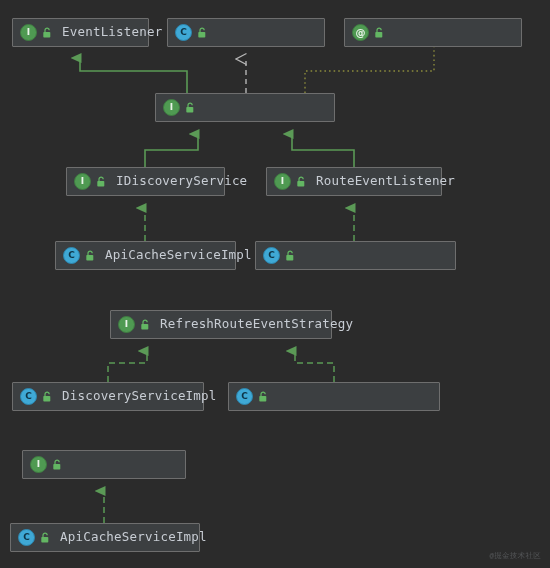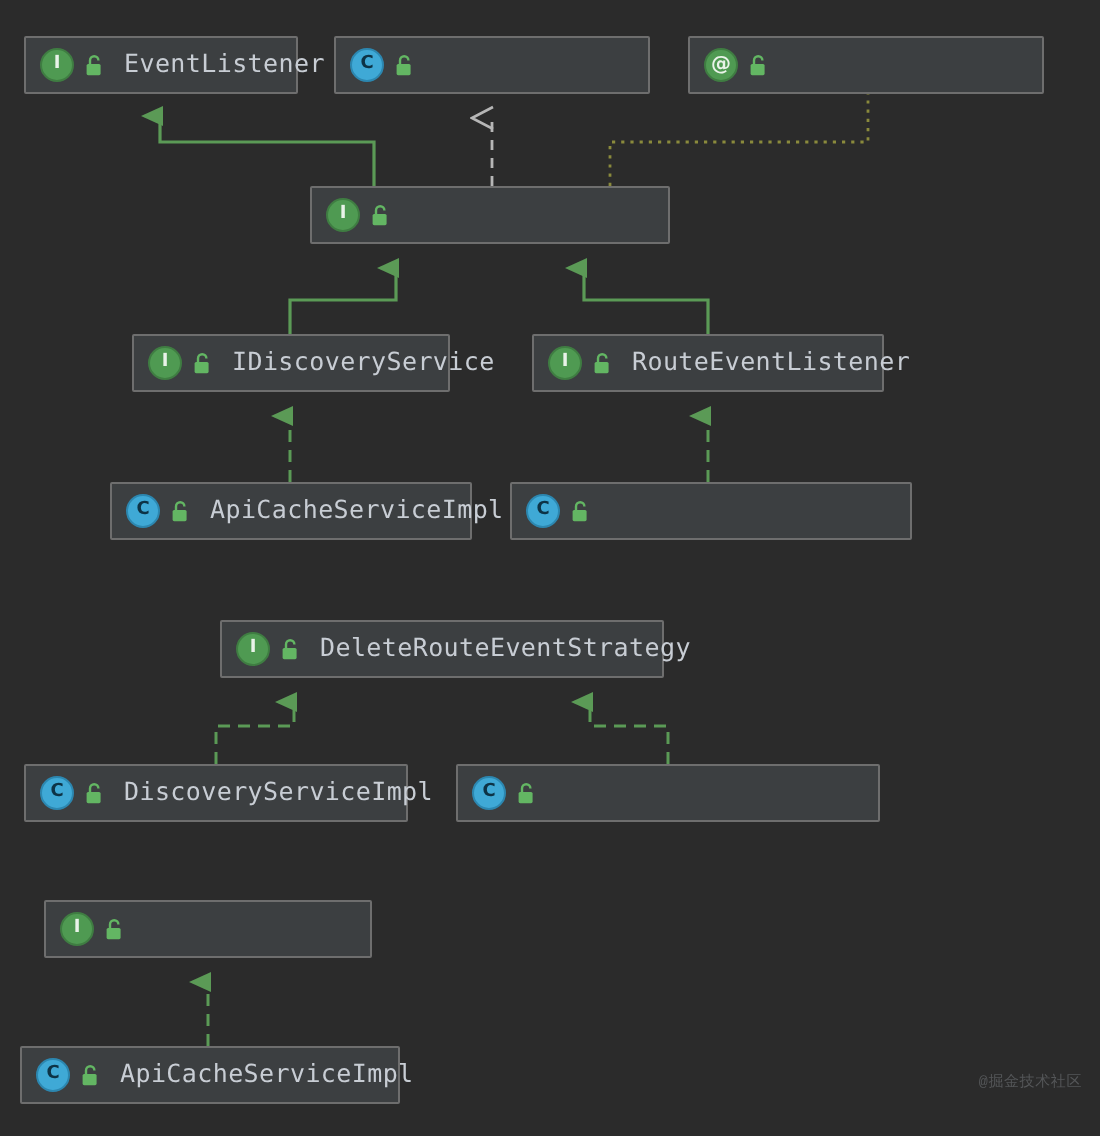--- a/index.html
+++ b/index.html
@@ -74,21 +74,21 @@
   }
   .lock-icon {
     width: 11px;
     height: 12px;
     flex: 0 0 auto;
     display: block;
   }
   .watermark {
     position: absolute;
     right: 9px;
-    bottom: 22px;
+    bottom: 7px;
     color: #545658;
     font-size: 7.5px;
     font-family: Liberation Mono, monospace;
     letter-spacing: 0.3px;
     user-select: none;
   }
 </style>
 </head>
 <body>
 
@@ -212,21 +212,21 @@
         <rect x="1.3" y="5" width="7" height="5.6" rx="0.8" fill="#63b663"></rect>
       </svg>
   </div>
 
   <div class="node" style="left:110px; top:310px; width:222px;">
     <span class="kind-icon kind-interface">I</span>
     <svg class="lock-icon" viewBox="0 0 11 12">
         <path d="M3 5V3.2A2.1 2.1 0 0 1 7.2 3.2" fill="none" stroke="#63b663" stroke-width="1.2"></path>
         <rect x="1.3" y="5" width="7" height="5.6" rx="0.8" fill="#63b663"></rect>
       </svg>
-    <span class="node-label">DeleteRouteEventStrategy</span>
+    <span class="node-label">RefreshRouteEventStrategy</span>
   </div>
 
   <div class="node" style="left:12px;  top:382px; width:192px;">
     <span class="kind-icon kind-class">C</span>
     <svg class="lock-icon" viewBox="0 0 11 12">
         <path d="M3 5V3.2A2.1 2.1 0 0 1 7.2 3.2" fill="none" stroke="#63b663" stroke-width="1.2"></path>
         <rect x="1.3" y="5" width="7" height="5.6" rx="0.8" fill="#63b663"></rect>
       </svg>
     <span class="node-label">DiscoveryServiceImpl</span>
   </div>

